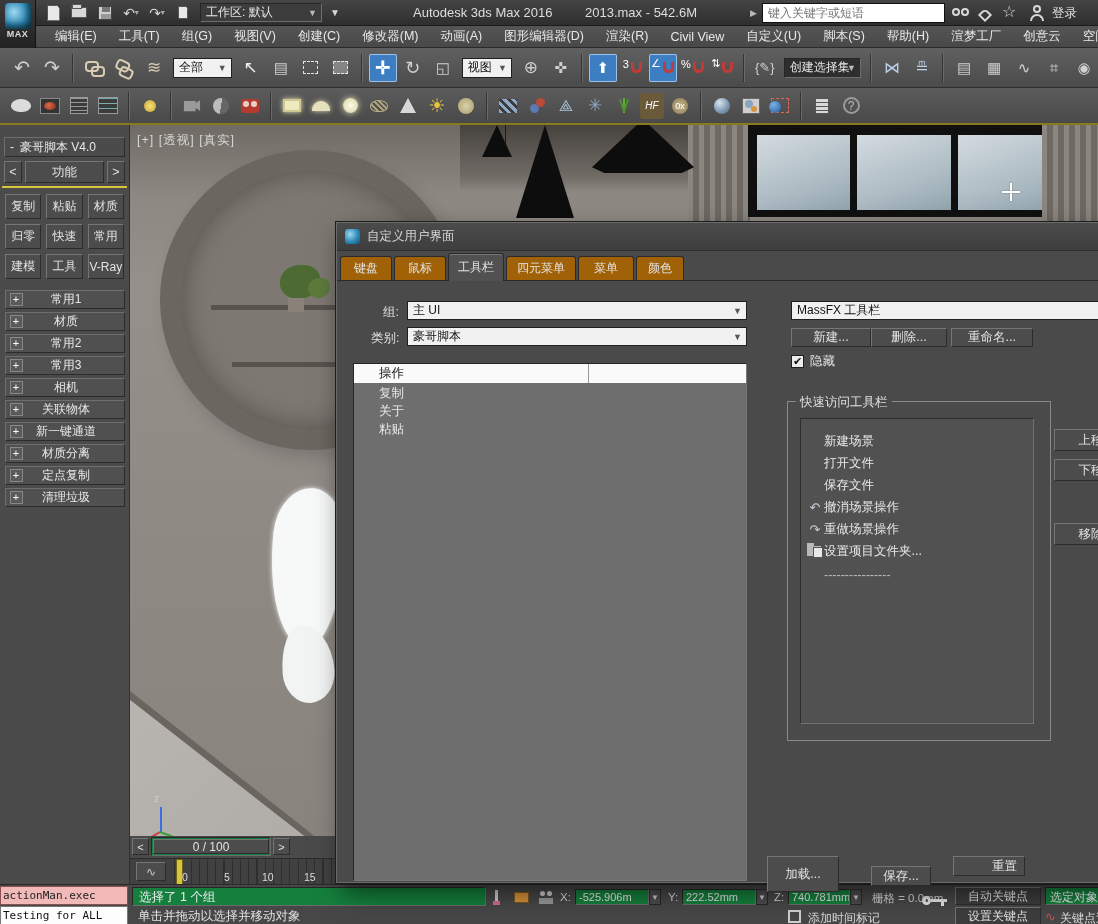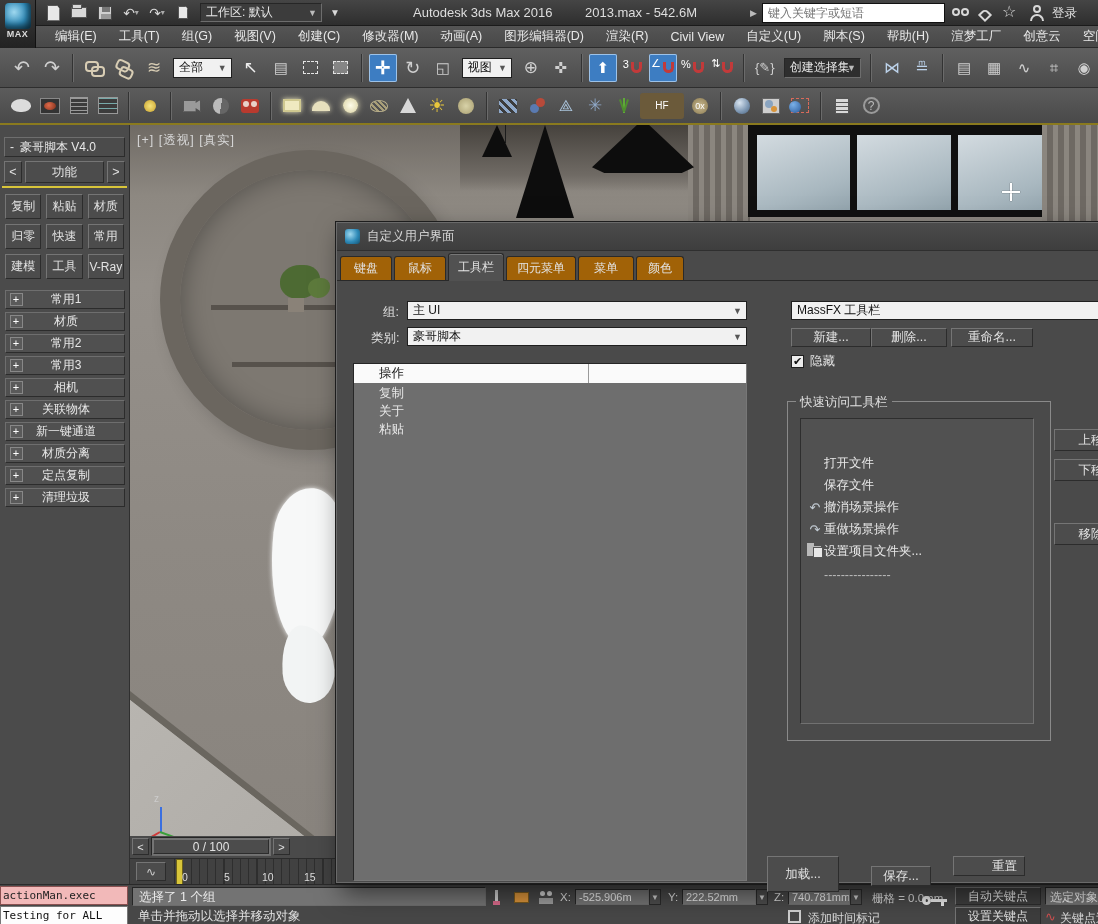--- a/index.html
+++ b/index.html
@@ -5,21 +5,21 @@
   * { margin:0; padding:0; box-sizing:border-box; }
   html,body { background:#1e1e1e; }
   .screen { position:relative; width:1098px; height:924px; overflow:hidden;
             background:#4a4a4a; font-family:"Liberation Sans",sans-serif; color:#e2e2e2;
             -webkit-user-select:none; user-select:none; }
   .abs { position:absolute; }
 
   
   .btn3d { background:#4c4c4c; border:1px solid; border-color:#757575 #2c2c2c #2c2c2c #757575;
            color:#e2e2e2; font-size:12.5px; display:flex; align-items:center; justify-content:center; }
-  .sunken { background:#737373; border:1px solid; border-color:#262626 #6d6d6d #6d6d6d #262626; }
+  .sunken { background:#15803d; border:1px solid; border-color:#262626 #6d6d6d #6d6d6d #262626; }
   .combo-white { background:#f1f1f1; color:#111; border:1px solid #1f1f1f; font-size:12px;
                  display:flex; align-items:center; padding:0 5px; position:relative; }
   .combo-white .arr { position:absolute; right:4px; color:#555; font-size:9px; }
   .combo-dark { background:#3c3c3c; color:#e6e6e6; border:1px solid; border-color:#262626 #6d6d6d #6d6d6d #262626;
                 font-size:12px; display:flex; align-items:center; padding:0 5px; position:relative; }
   .combo-dark .arr { position:absolute; right:4px; color:#bbb; font-size:9px; }
   .icn { display:inline-flex; align-items:center; justify-content:center;
          width:28px; height:28px; font-size:15px; color:#cfcfcf; flex:none; border-radius:2px; }
   .active-blue { background:#3d7dc2; box-shadow:inset 0 0 0 1px #9dc2e8; }
   .vsep { width:2px; height:28px; flex:none; margin:0 4px;
@@ -390,21 +390,21 @@
         <span class="circ" style="width:9px;height:9px;background:#5a7ab0;margin-right:-3px;margin-top:6px;"></span>
         <span class="circ" style="width:9px;height:9px;background:#b84a3a;margin-bottom:6px;"></span>
       </span>
     <span class="tile" style="color:#aac4dc; font-size:16px;">⟁</span>
     <span class="tile" style="color:#8fa8c8; font-size:17px;">✳</span>
     <span class="tile">
         <span style="width:2px;height:13px;background:#4f8f2e;transform:rotate(-18deg);"></span>
         <span style="width:2px;height:15px;background:#5fa838;"></span>
         <span style="width:2px;height:13px;background:#4f8f2e;transform:rotate(18deg);"></span>
       </span>
-    <span class="tile" style="background:#6b5a3a; border-radius:3px; color:#fff; font-size:10px; width:44px;">HF</span>
+    <span class="tile" style="background:#6b5a3a; border-radius:3px; color:#fff; font-size:10px; width:24px;font-style:italic;">HF</span>
     <span class="tile">
         <span class="circ" style="width:16px;height:16px;background:radial-gradient(#c8b890,#8a7a50);color:#fff;font-size:9px;display:inline-flex;align-items:center;justify-content:center;">0x</span>
       </span>
     <span class="vsep"></span>
     <span class="tile">
         <span class="circ" style="width:16px;height:16px;background:radial-gradient(circle at 35% 30%,#d8e4f0,#7a94b0 60%,#4a607a);"></span>
       </span>
     <span class="tile">
         <span style="width:18px;height:16px;background:#cfcfcf;border:1px solid #666;position:relative;display:inline-block;">
           <span class="circ" style="position:absolute;left:2px;top:1px;width:8px;height:8px;background:#8aa4c0;"></span>
@@ -628,20 +628,24 @@
     <div class="btn3d abs" style="left:534px; top:105px; width:76px; height:19px;">删除...</div>
     <div class="btn3d abs" style="left:614px; top:105px; width:82px; height:19px;">重命名...</div>
     <div class="abs" style="left:454px; top:130px; display:flex; align-items:center; gap:6px;">
       <span class="cb">✔</span>
       <span style="font-size:12.5px;">隐藏</span>
     </div>
 
     <div class="fieldset">
       <span class="fs-legend">快速访问工具栏</span>
       <div class="qa-list">
+        <div class="qa-item" style="top:12px;">
+            <span class="pad"></span>
+            <span>新建场景</span>
+          </div>
         <div class="qa-item" style="top:56px;">
             <span class="pad"></span>
             <span>保存文件</span>
           </div>
         <div class="qa-item" style="top:34px;">
             <span class="pad"></span>
             <span>打开文件</span>
           </div>
         <div class="qa-item" style="top:78px;">
             <span class="qi">↶</span>

